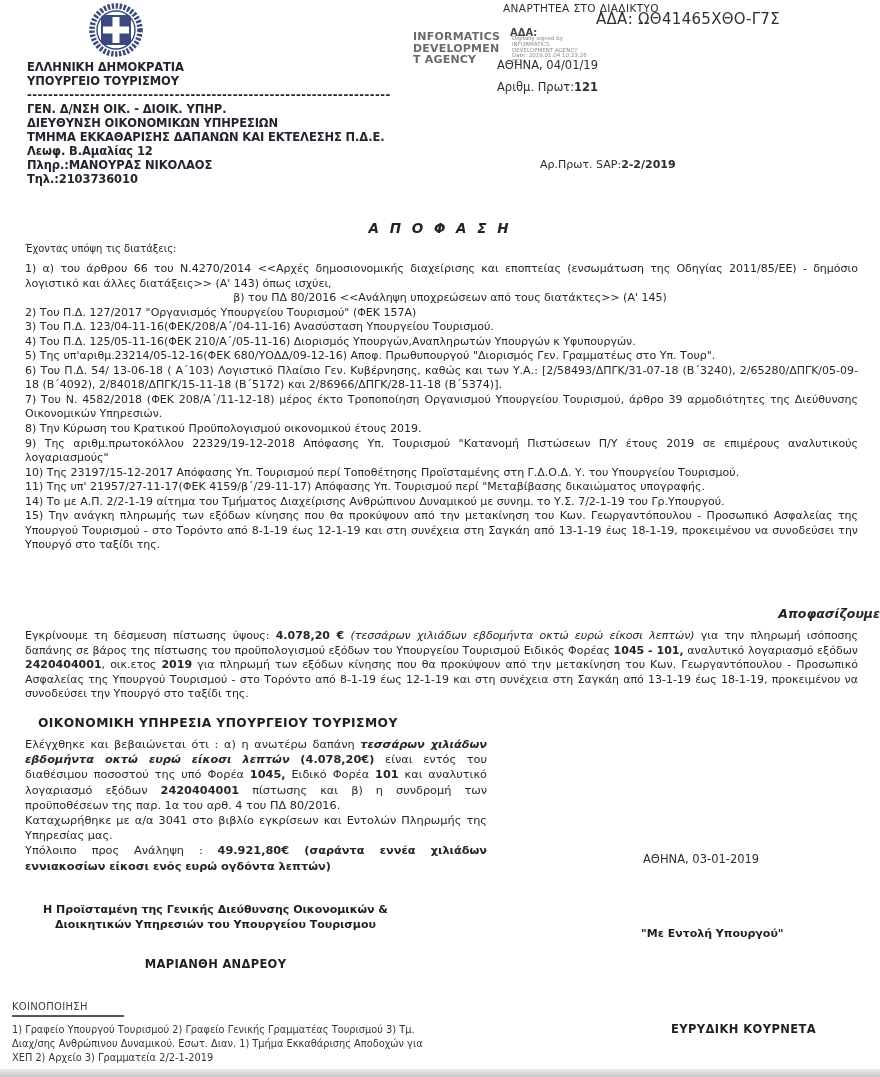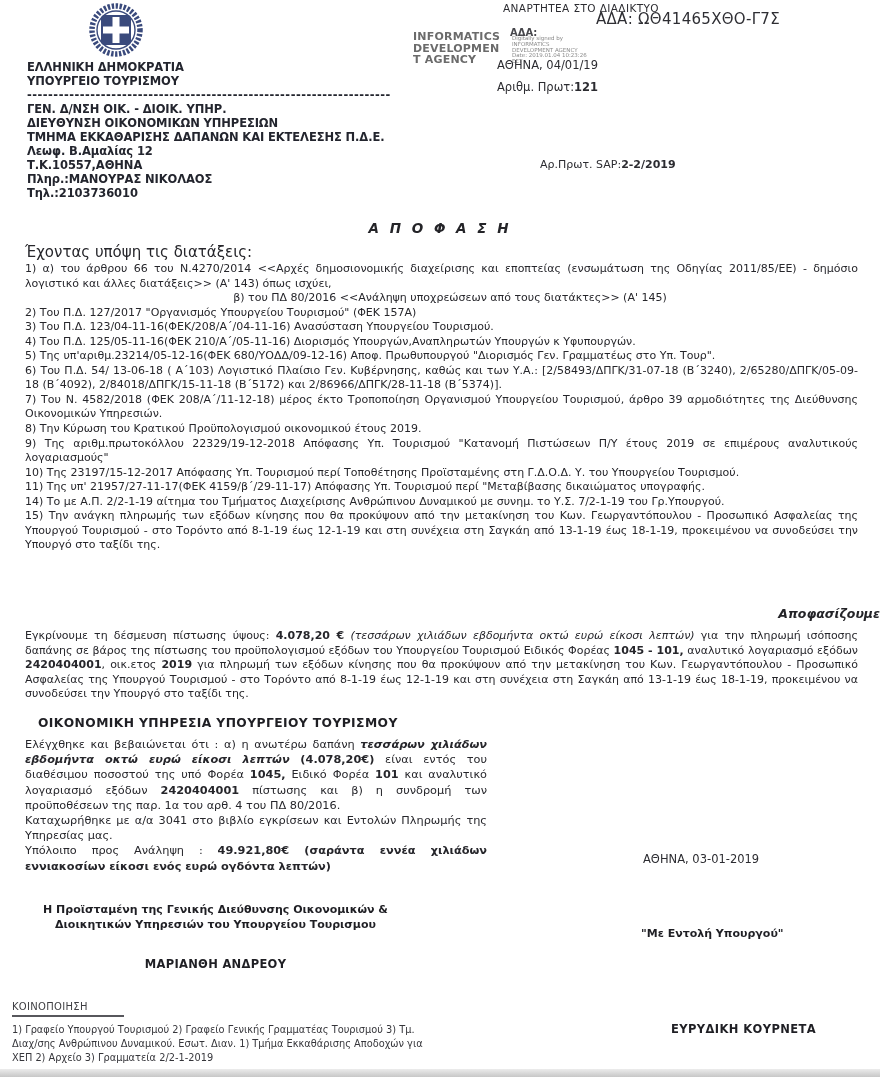--- a/index.html
+++ b/index.html
@@ -21,21 +21,21 @@
                 line-height:11.5px;letter-spacing:0.2px;}
   .stamp-ada{left:510px;top:27px;font-size:10px;font-weight:bold;color:#47474c;}
   .stamp-sig{left:512px;top:36px;font-size:5.5px;line-height:5.8px;color:#8a8a8a;
              white-space:nowrap;}
   .city-date{left:497px;top:58px;font-size:11.5px;color:#2c2c31;}
   .prot{left:497px;top:80px;font-size:11.5px;color:#2c2c31;}
   .sap{left:540px;top:158px;font-size:11px;color:#2c2c31;}
   
   .doc-title{left:0;top:220px;width:100%;text-align:center;font-size:13.5px;
              font-weight:bold;font-style:italic;letter-spacing:3px;color:#242428;}
-  .preamble{left:25px;top:243px;font-size:15px;}
+  .preamble{left:25px;top:243px;font-size:10px;}
   
   .doc-list{left:25px;top:262px;width:833px;font-size:11px;line-height:14.55px;}
   .doc-list div{text-align:justify;}
   .doc-list div.sub{padding-left:17px;text-align:center;}
   
   .decision-head{left:0;top:606px;width:100%;text-align:right;font-size:12.5px;
                  font-weight:bold;font-style:italic;color:#242428;}
   .decision-par{left:25px;top:629px;width:833px;font-size:11px;line-height:14.5px;
                 text-align:justify;}
   
@@ -72,21 +72,20 @@
 </svg>
 
 <div class="abs hdr-left">
     <div>ΕΛΛΗΝΙΚΗ ΔΗΜΟΚΡΑΤΙΑ</div>
     <div>ΥΠΟΥΡΓΕΙΟ ΤΟΥΡΙΣΜΟΥ</div>
     <div class="dots">--------------------------------------------------------------------------------</div>
     <div>ΓΕΝ. Δ/ΝΣΗ ΟΙΚ. - ΔΙΟΙΚ. ΥΠΗΡ.</div>
     <div>ΔΙΕΥΘΥΝΣΗ ΟΙΚΟΝΟΜΙΚΩΝ ΥΠΗΡΕΣΙΩΝ</div>
     <div>ΤΜΗΜΑ ΕΚΚΑΘΑΡΙΣΗΣ ΔΑΠΑΝΩΝ ΚΑΙ ΕΚΤΕΛΕΣΗΣ Π.Δ.Ε.</div>
     <div>Λεωφ. Β.Αμαλίας 12</div>
-    <div>Τ.Κ.10557,ΑΘΗΝΑ</div>
     <div>Πληρ.:ΜΑΝΟΥΡΑΣ ΝΙΚΟΛΑΟΣ</div>
     <div>Τηλ.:2103736010</div>
   </div>
 
 <div class="abs posted">ΑΝΑΡΤΗΤΕΑ ΣΤΟ ΔΙΑΔΙΚΤΥΟ</div>
 <div class="abs ada-big">ΑΔΑ: ΩΘ41465ΧΘΟ-Γ7Σ</div>
 <div class="abs stamp-agency">
     <div>INFORMATICS</div>
     <div>DEVELOPMEN</div>
     <div>T AGENCY</div>

